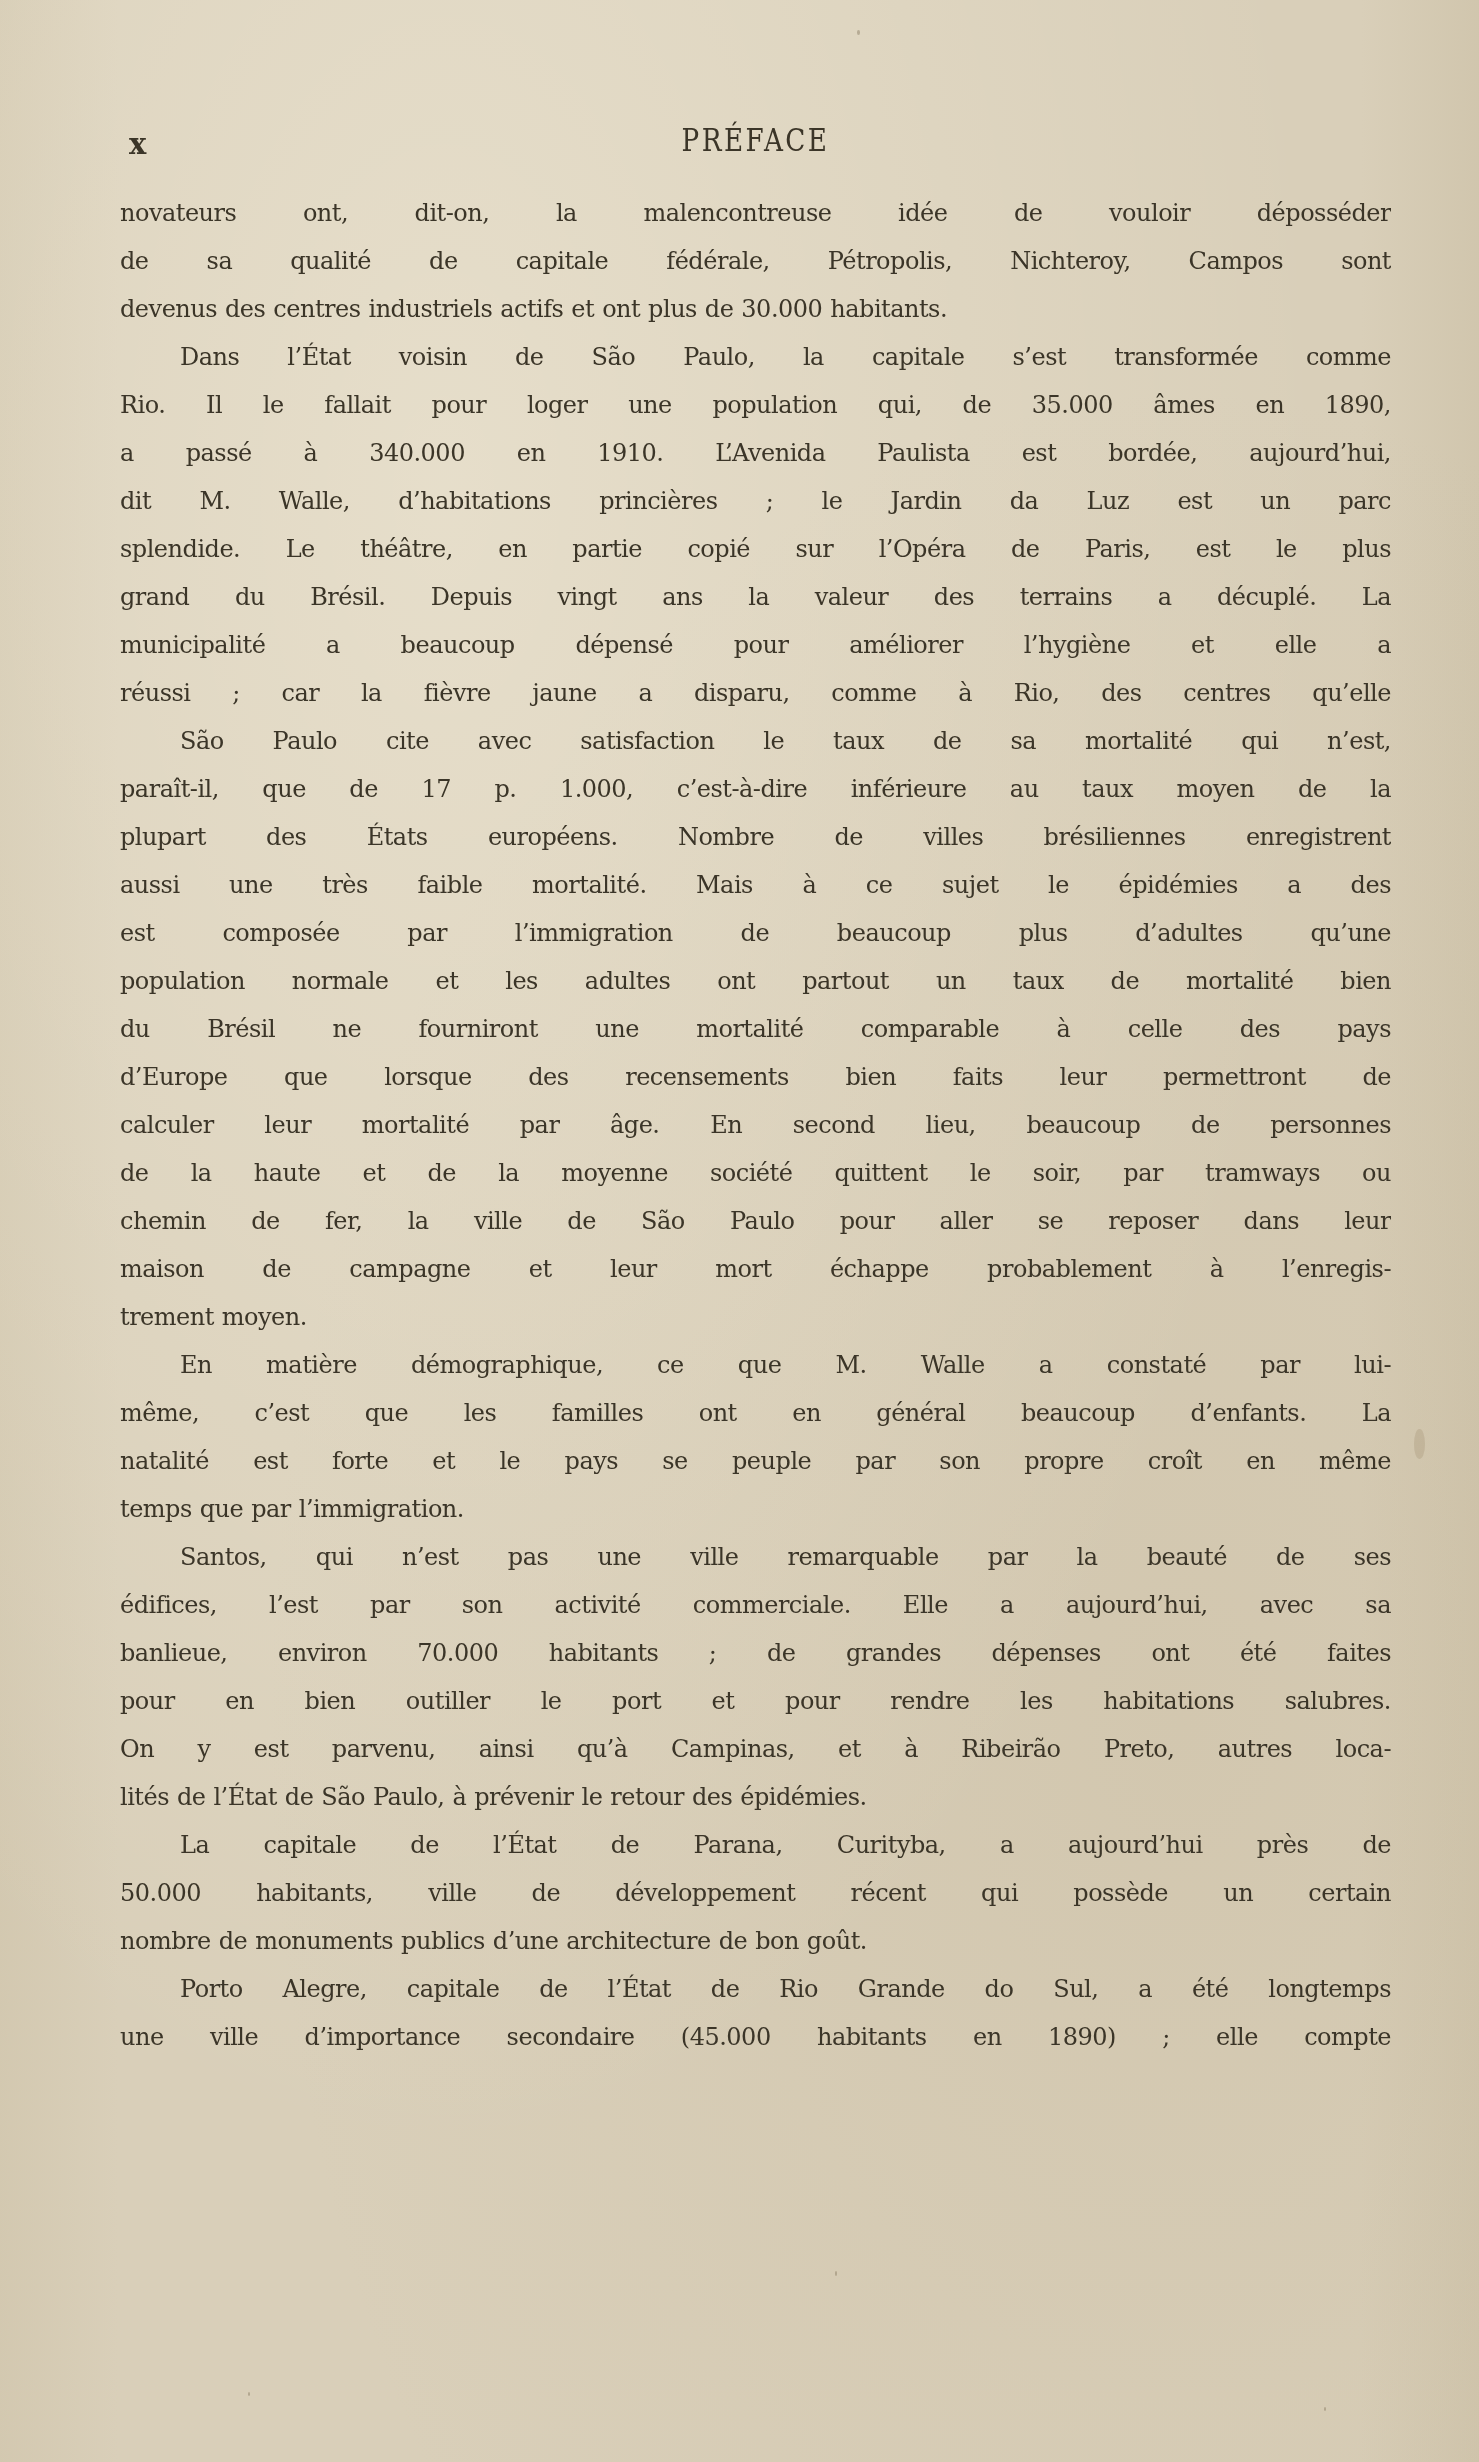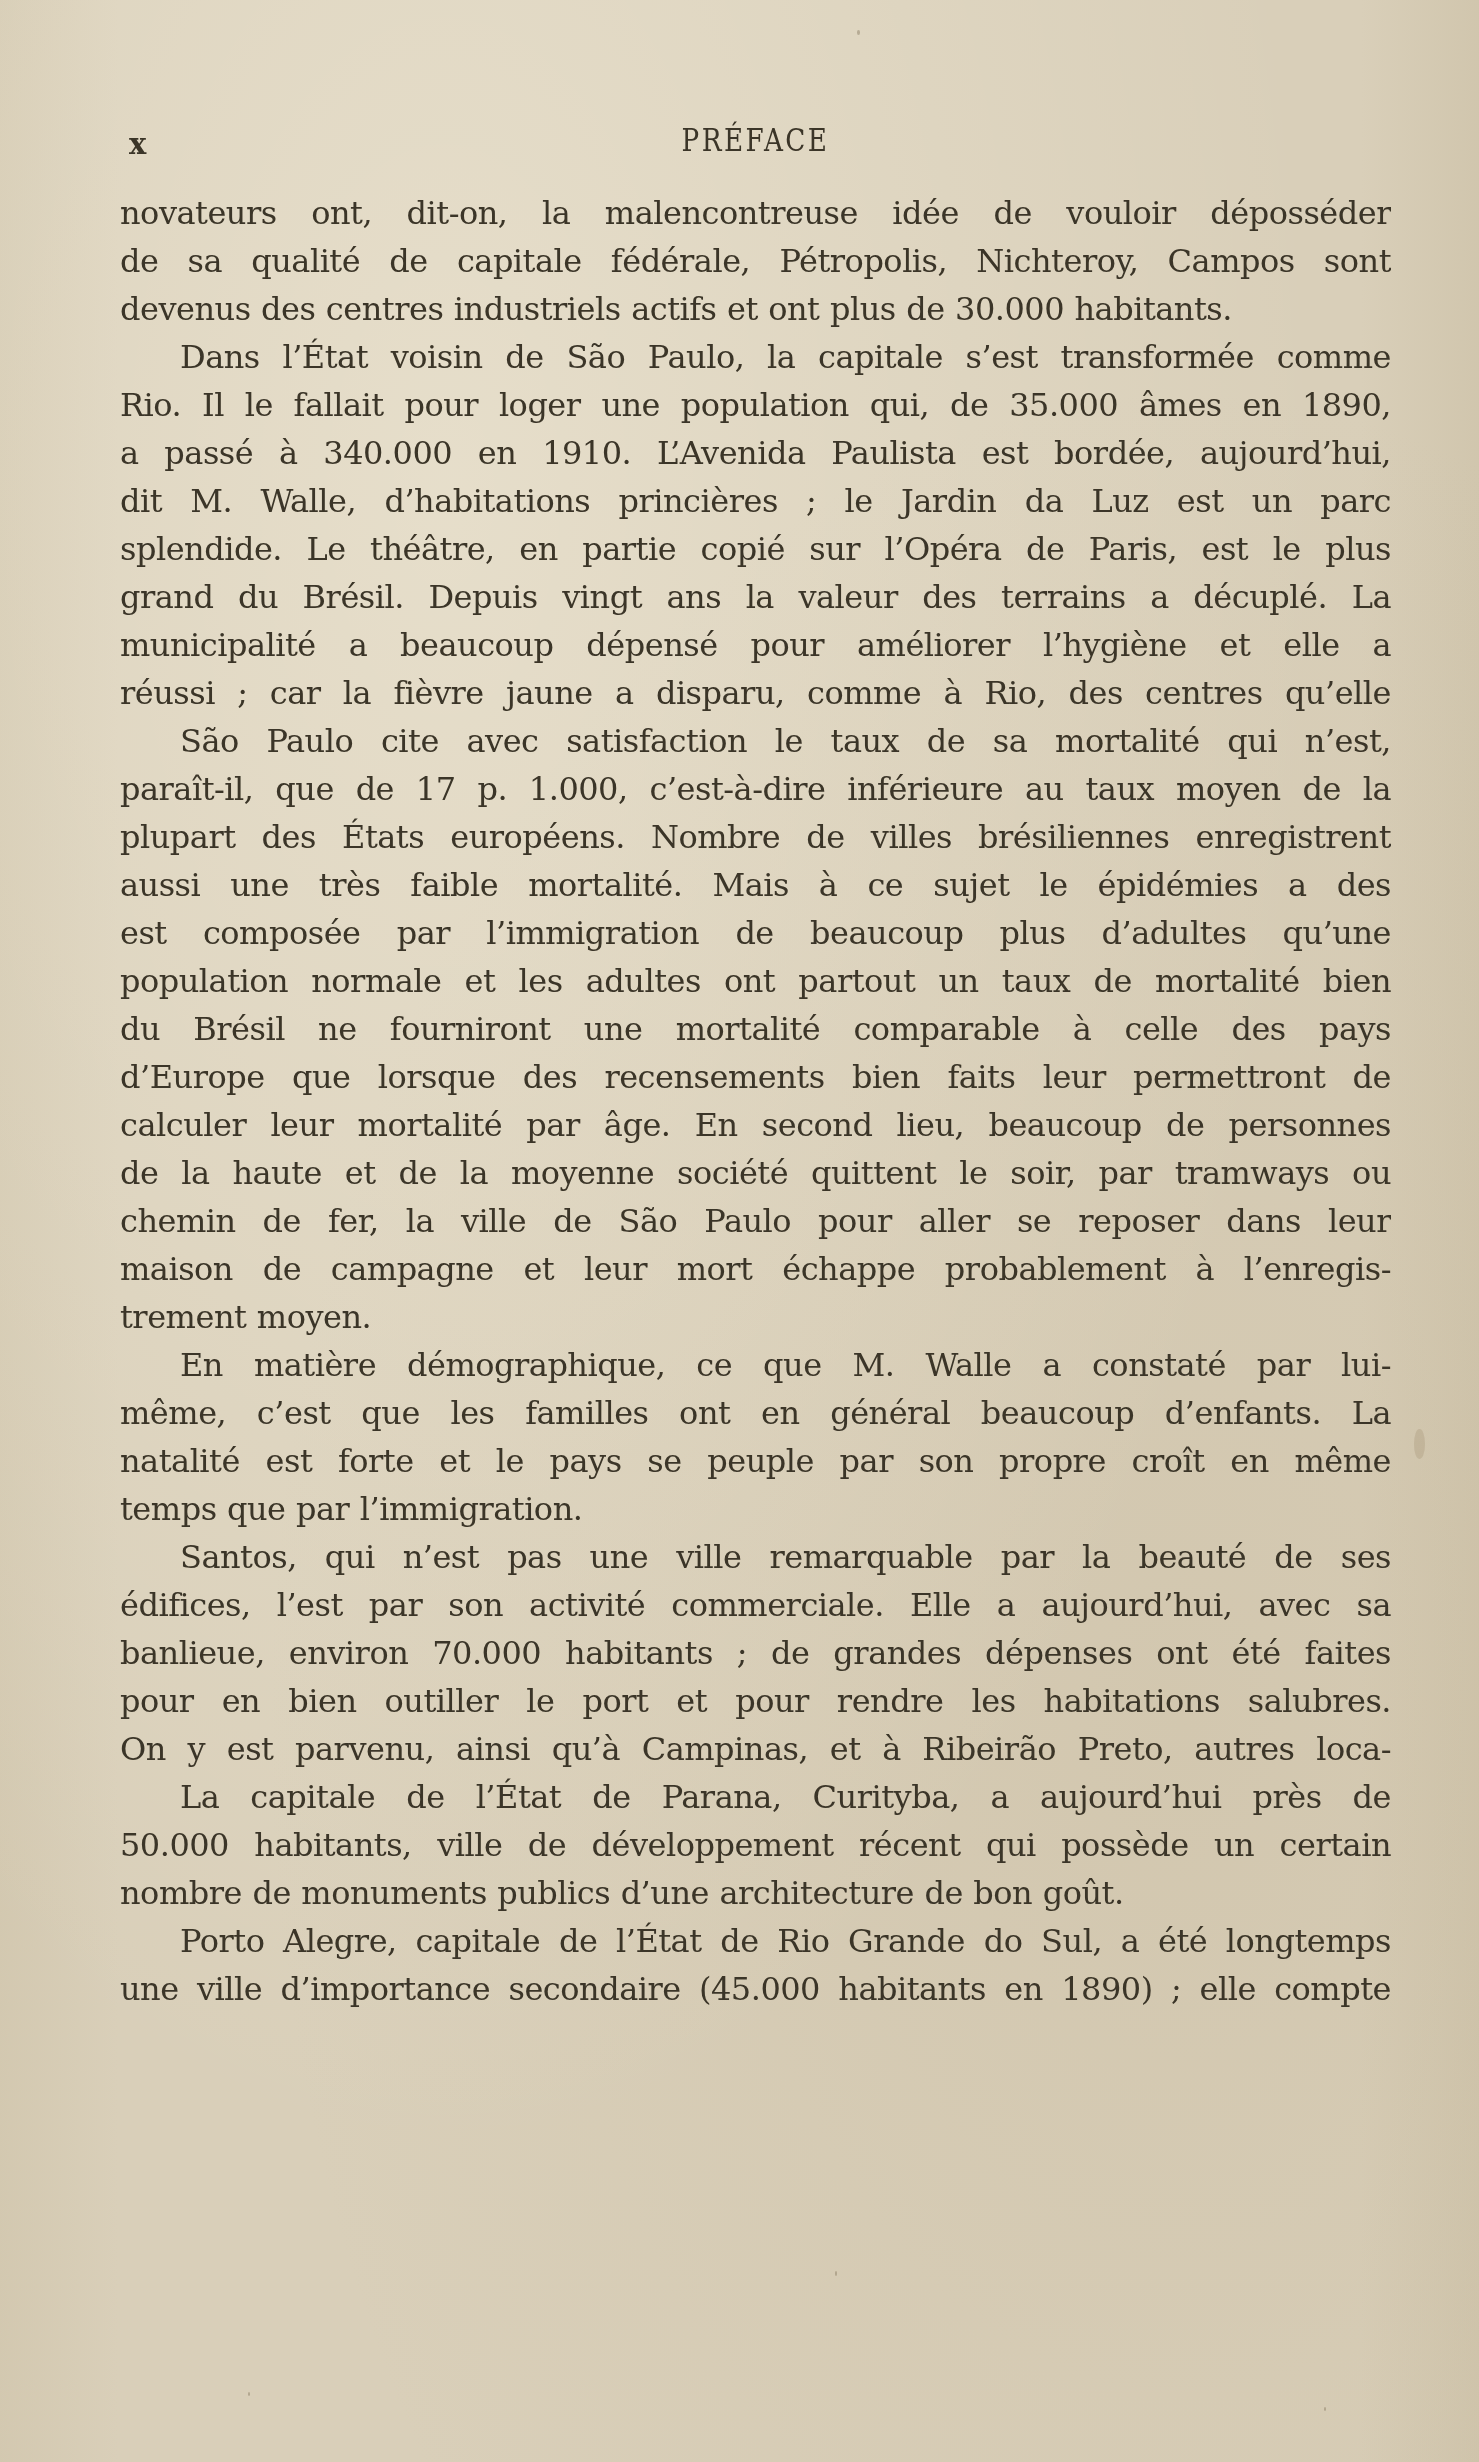--- a/index.html
+++ b/index.html
@@ -42,21 +42,21 @@
       left: 0;
       right: 0;
       top: 7.5px;
       text-align: center;
       font-size: 32px;
       letter-spacing: 3px;
       transform: scaleX(0.82);
     }
     .body-text {
       margin-top: 22.6px;
-      font-size: 32px;
+      font-size: 24px;
       line-height: 48px;
       text-align: justify;
       text-align-last: auto;
       letter-spacing: -0.5px;
       word-spacing: 0.8px;
     }
     .line {
       display: block;
       white-space: nowrap;
       text-align: justify;
@@ -126,20 +126,21 @@
       <span class="line">natalité est forte et le pays se peuple par son propre croît en même</span>
       <span class="line last">temps que par l’immigration.</span>
     </div>
 
     <div>
       <span class="line indent">Santos, qui n’est pas une ville remarquable par la beauté de ses</span>
       <span class="line">édifices, l’est par son activité commerciale. Elle a aujourd’hui, avec sa</span>
       <span class="line">banlieue, environ 70.000 habitants ; de grandes dépenses ont été faites</span>
       <span class="line">pour en bien outiller le port et pour rendre les habitations salubres.</span>
       <span class="line">On y est parvenu, ainsi qu’à Campinas, et à Ribeirão Preto, autres loca-</span>
+      <span class="line last">lités de l’État de São Paulo, à prévenir le retour des épidémies.</span>
     </div>
 
     <div>
       <span class="line indent">La capitale de l’État de Parana, Curityba, a aujourd’hui près de</span>
       <span class="line">50.000 habitants, ville de développement récent qui possède un certain</span>
       <span class="line last">nombre de monuments publics d’une architecture de bon goût.</span>
     </div>
 
     <div>
       <span class="line indent">Porto Alegre, capitale de l’État de Rio Grande do Sul, a été longtemps</span>

